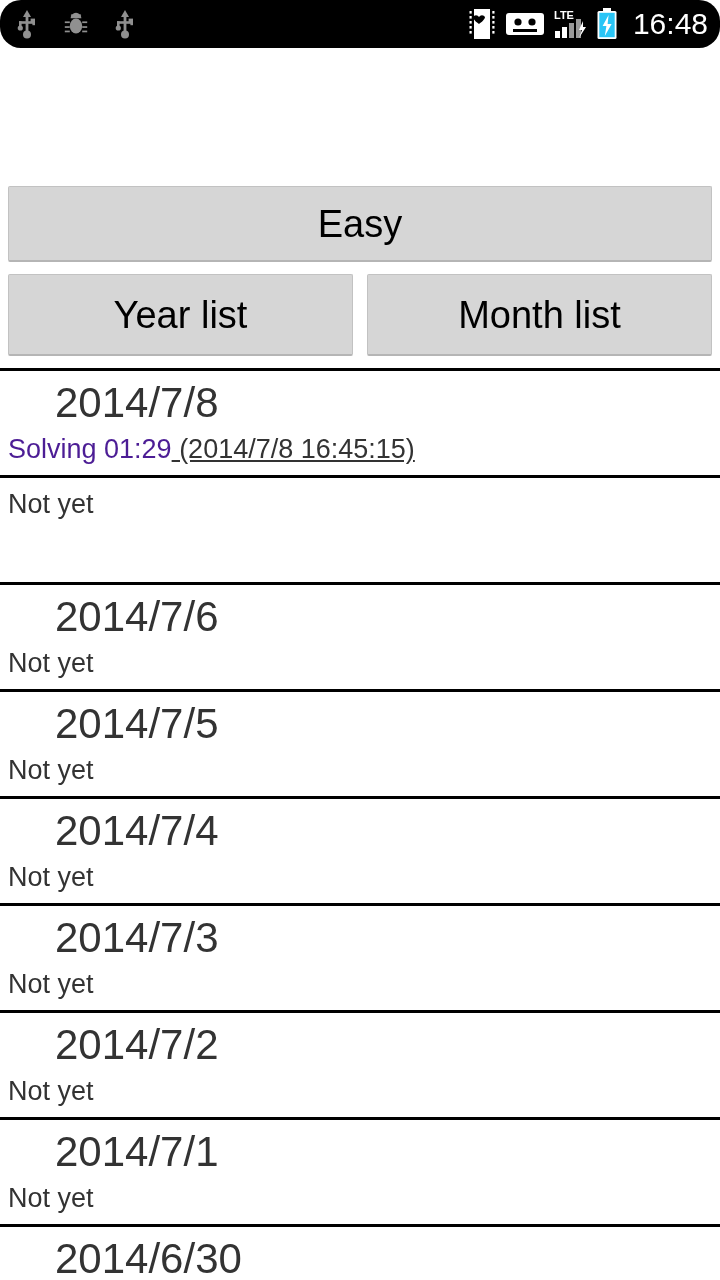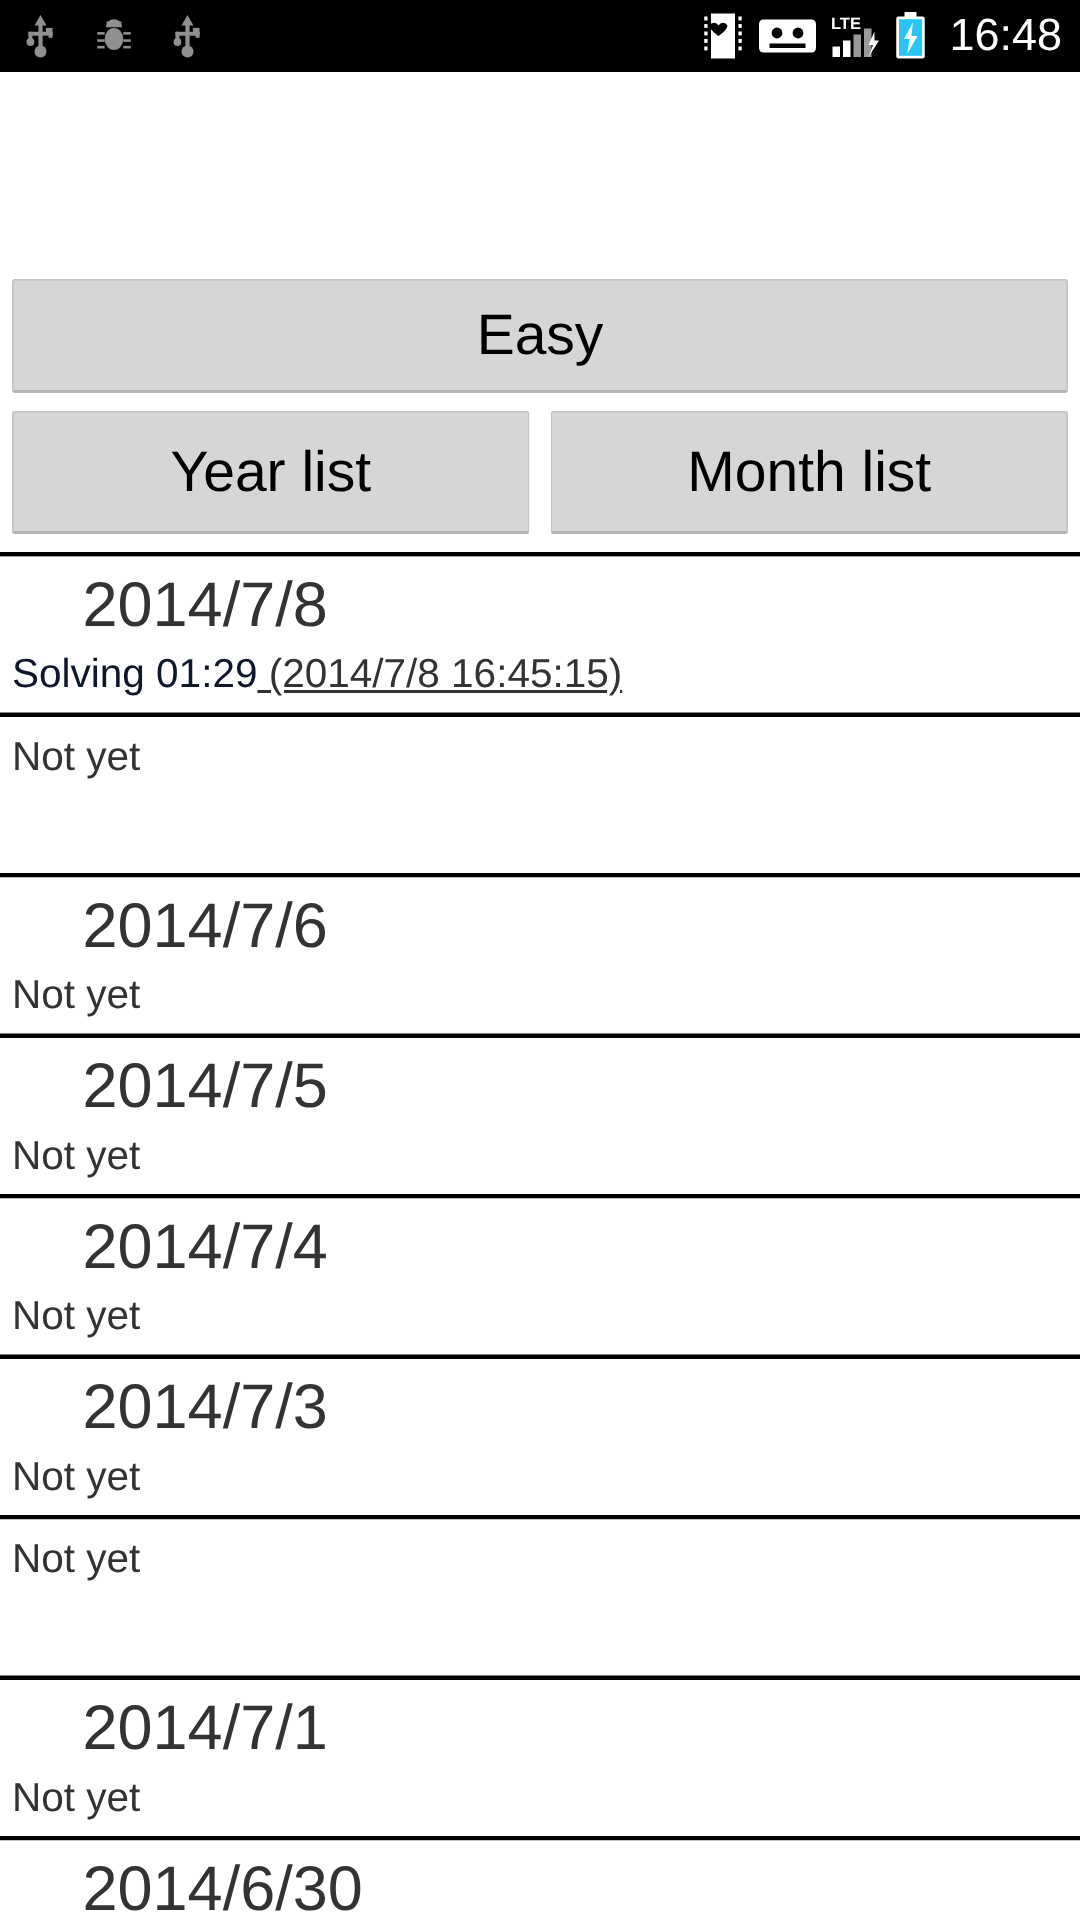--- a/index.html
+++ b/index.html
@@ -19,20 +19,21 @@
   #status-bar {
     position: absolute;
     left: 0; top: 0;
     width: 720px;
     height: 48px;
     background: #000000;
     display: flex;
     align-items: center;
     box-sizing: border-box;
     padding: 0 12px 0 16px;
+    border-radius: 21px;
   }
   #status-left {
     display: flex;
     align-items: center;
     gap: 26px;
   }
   #status-right {
     margin-left: auto;
     display: flex;
     align-items: center;
@@ -134,21 +135,21 @@
     margin-left: 47px;
   }
   .row-status {
     font-size: 27px;
     line-height: 36px;
     color: #333333;
     white-space: nowrap;
     margin-top: 2px;
   }
   .row-status .solving {
-    color: #0f172a;
+    color: #4c1d95;
     margin-top: 16px;
   }
   .row-status .stamp {
     color: #333333;
     text-decoration: underline;
   }
 
   
   #list-scrollbar-track {
     position: absolute;
@@ -301,20 +302,21 @@
       </div>
       <div class="row">
         <div class="row-date">2014/7/4</div>
         <div class="row-status"><span class="">Not yet</span></div>
       </div>
       <div class="row">
         <div class="row-date">2014/7/3</div>
         <div class="row-status"><span class="">Not yet</span></div>
       </div>
       <div class="row">
+        <div class="row-date">2014/7/2</div>
         <div class="row-status"><span class="">Not yet</span></div>
       </div>
       <div class="row">
         <div class="row-date">2014/7/1</div>
         <div class="row-status"><span class="">Not yet</span></div>
       </div>
       <div class="row">
         <div class="row-date">2014/6/30</div>
         <div class="row-status"><span class="">Not yet</span></div>
       </div>

